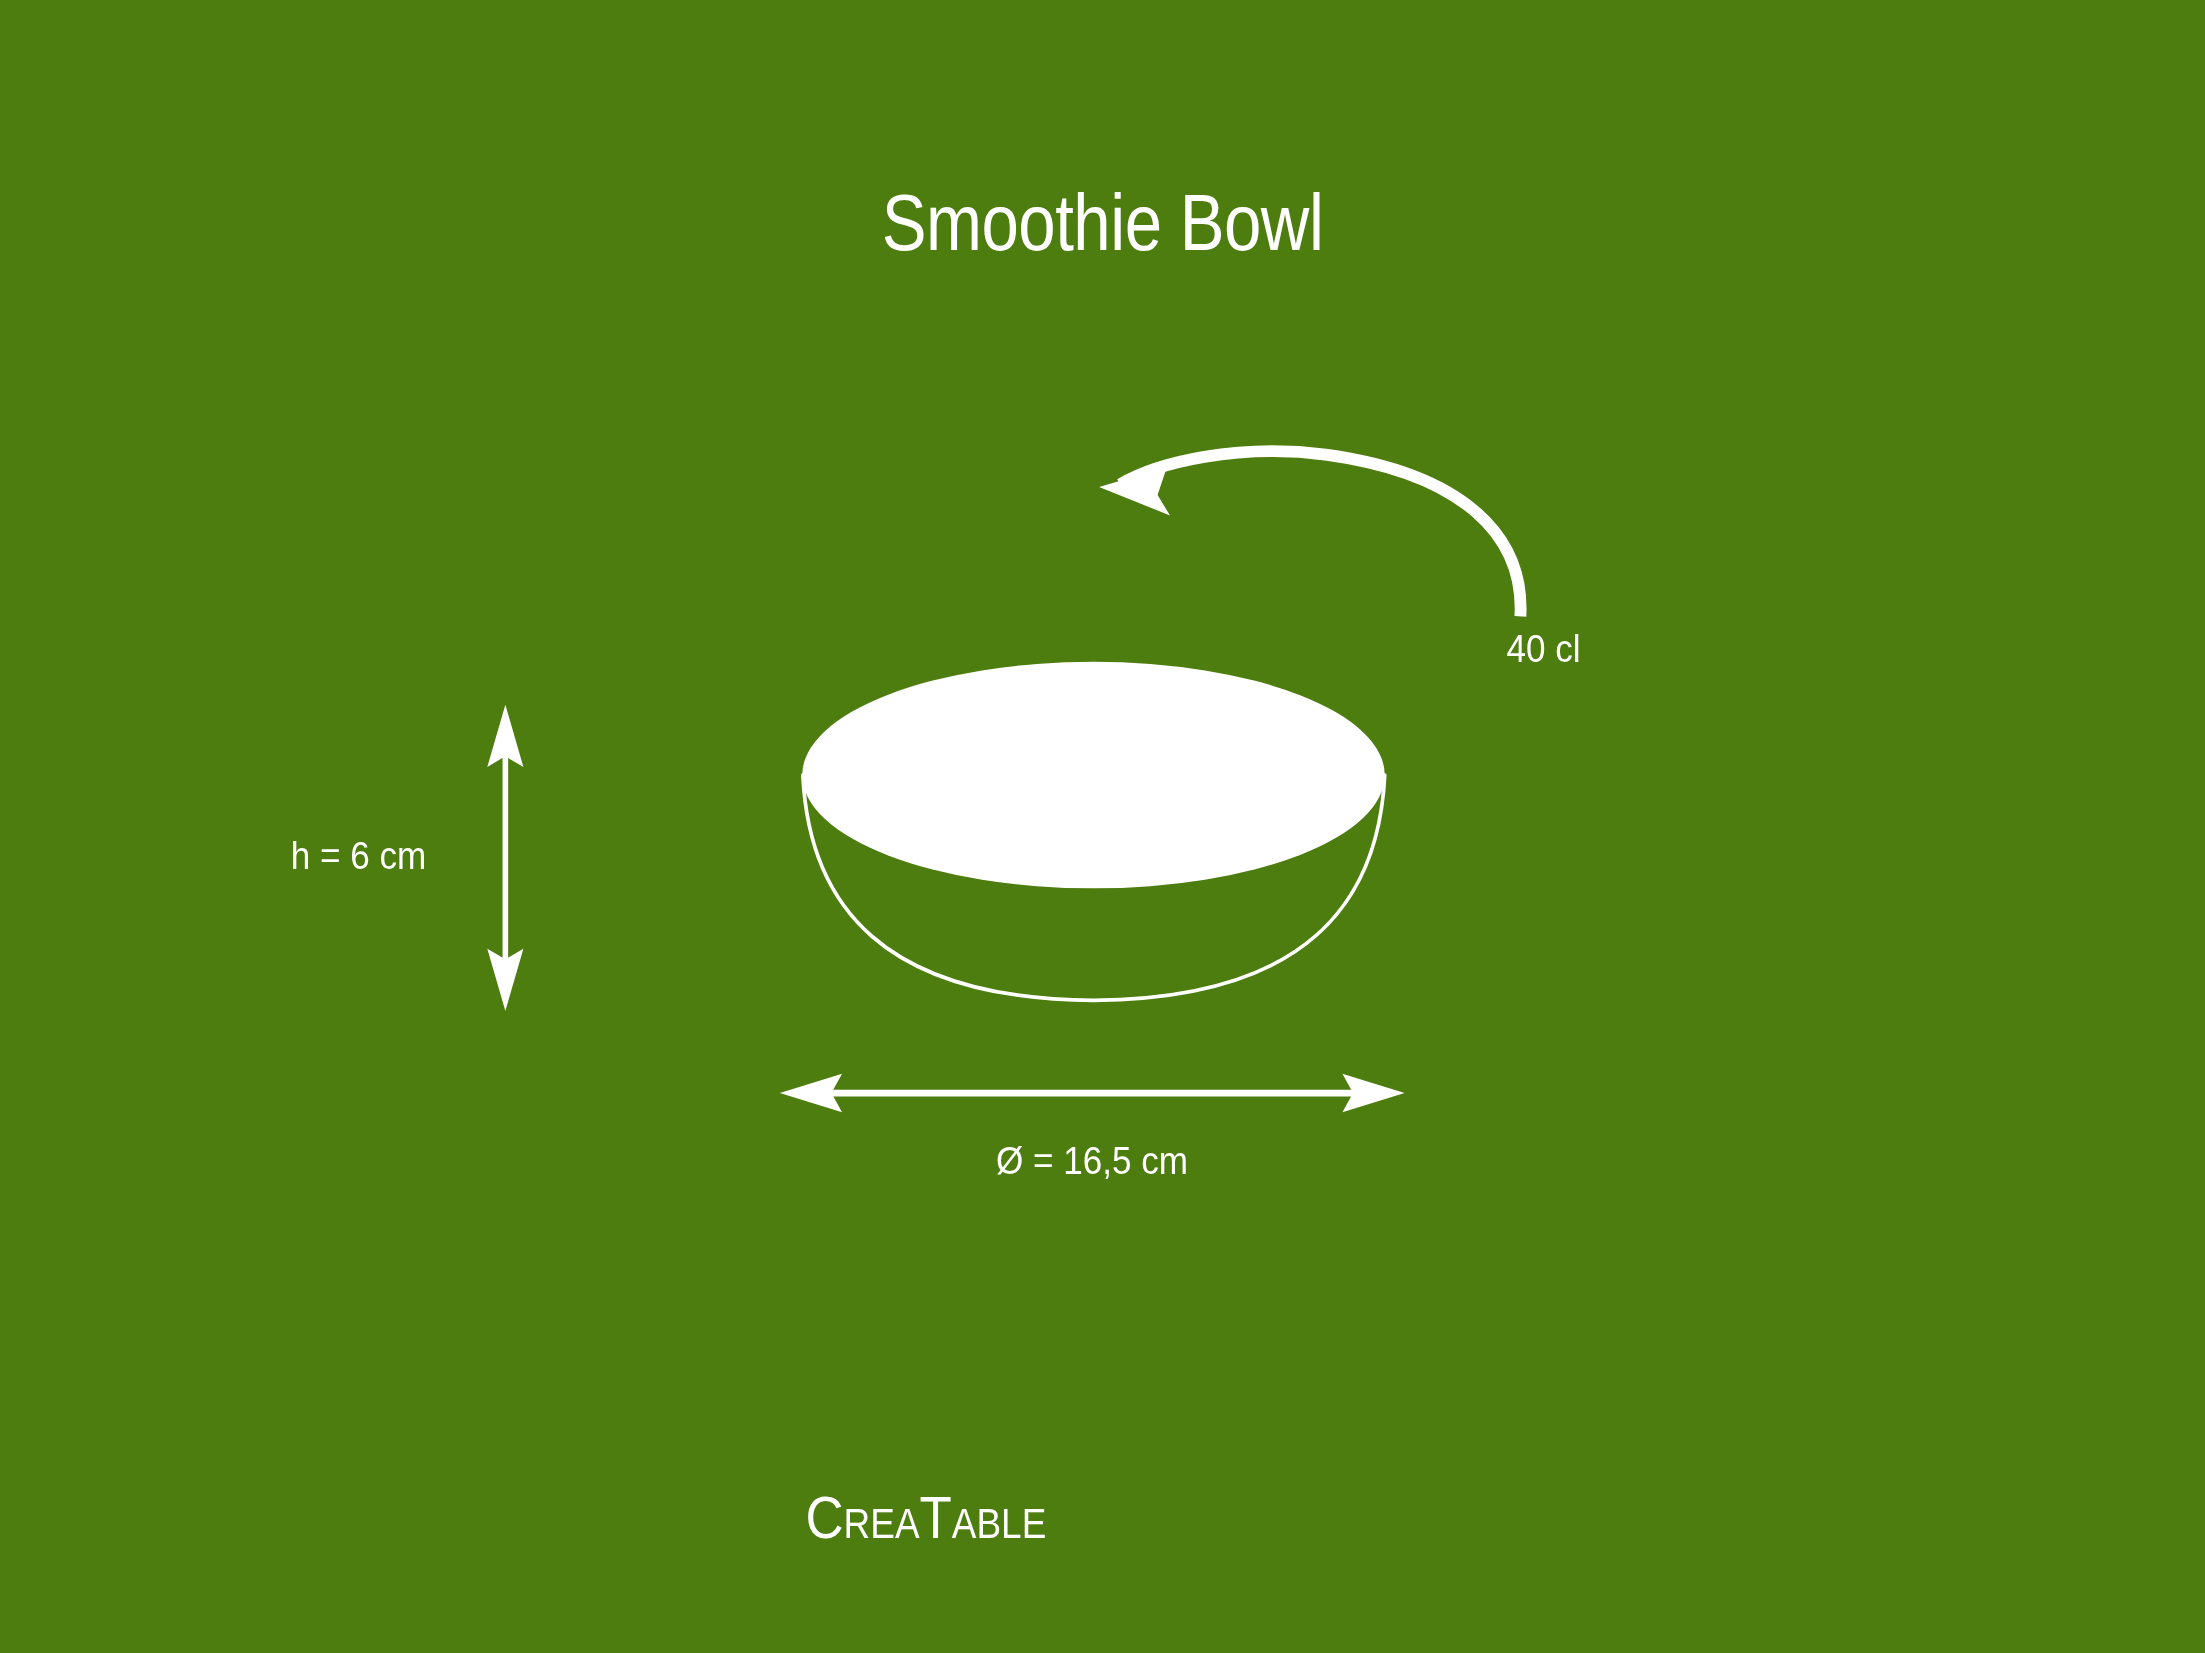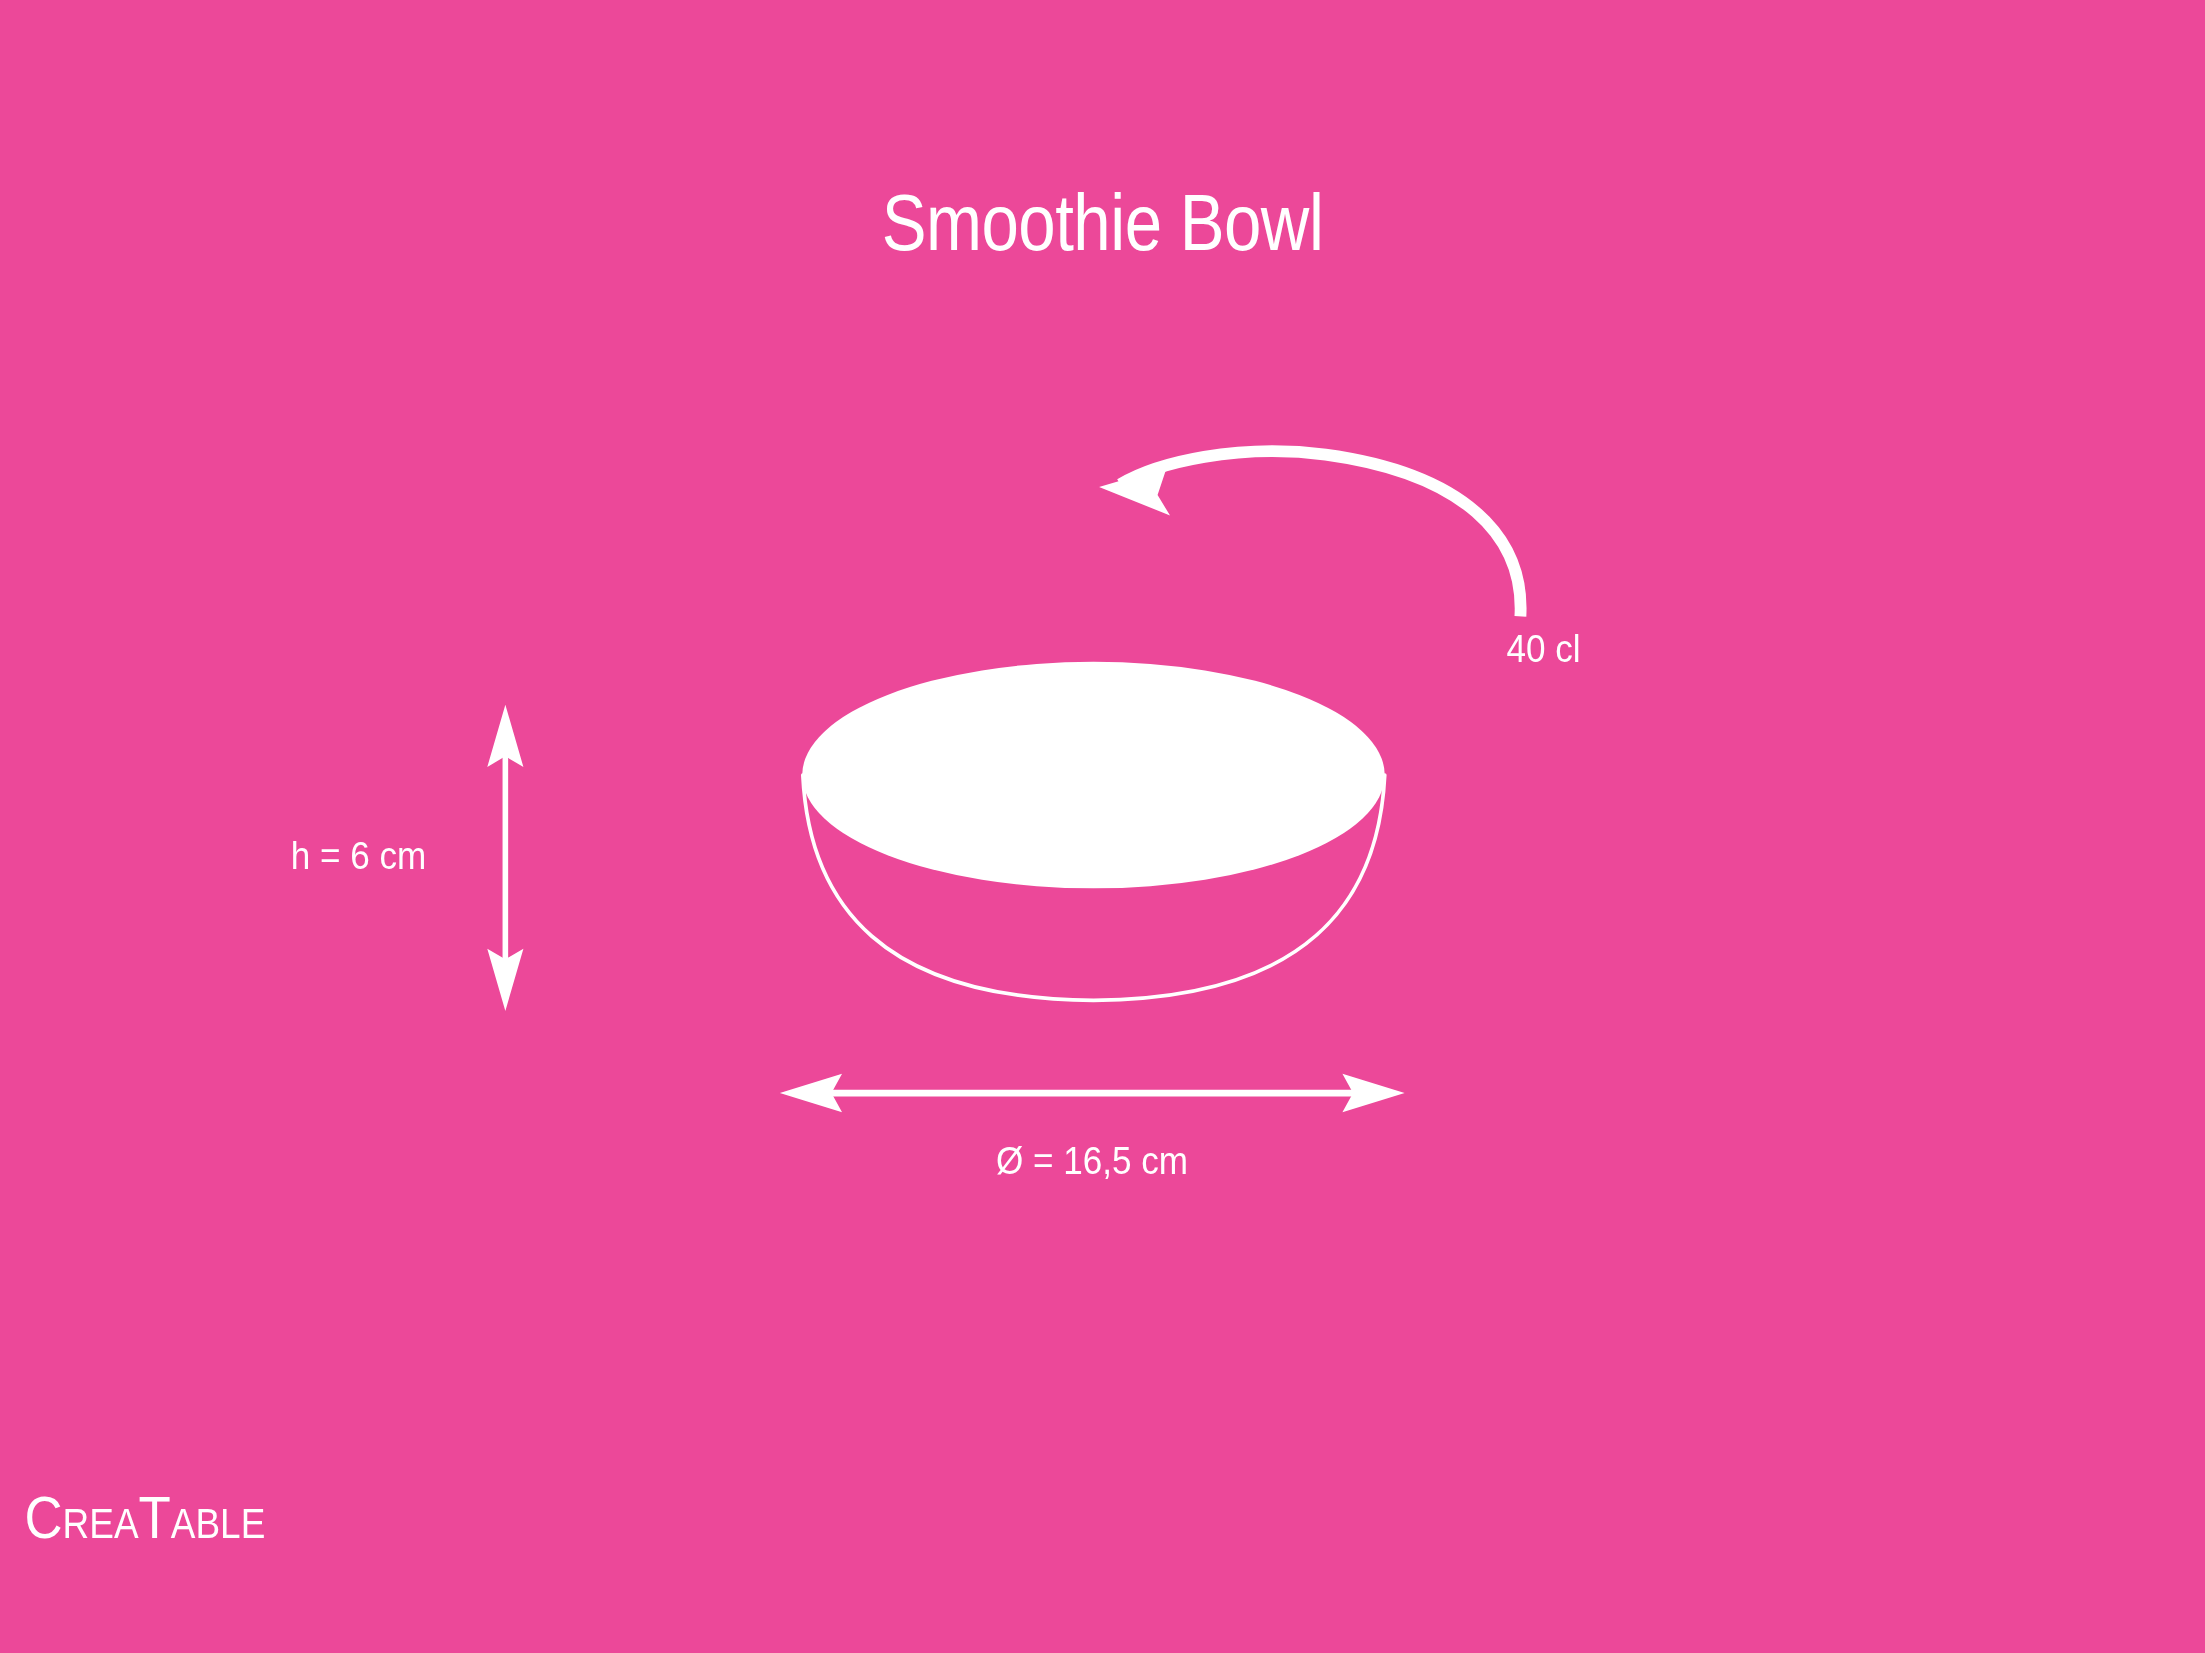--- a/index.html
+++ b/index.html
@@ -4,21 +4,21 @@
 <style>
   html, body {
     margin: 0;
     padding: 0;
     background: #063e68;
   }
   #stage {
     position: relative;
     width: 2205px;
     height: 1654px;
-    background: #ec4899;
+    background: #4d7c0f;
     overflow: hidden;
     font-family: "Liberation Sans", sans-serif;
     -webkit-font-smoothing: antialiased;
   }
 
   
   #product-title {
     position: absolute;
     left: 0;
     top: 178px;
@@ -70,24 +70,24 @@
     left: 1450px;
     top: 627px;
     width: 187px;
     text-align: center;
     transform-origin: 50% 50%;
   }
 
   
   #brand-logo {
     position: absolute;
-    left: 8px;
+    left: 0;
     top: 1488px;
     width: 1851px;
-    text-align: left;
+    text-align: center;
     color: #ffffff;
     line-height: 1;
   }
   #brand-name {
     font-size: 60px;
     font-weight: 400;
     font-variant: small-caps;
     letter-spacing: 0px;
     transform: scaleX(0.88);
     display: inline-block;

